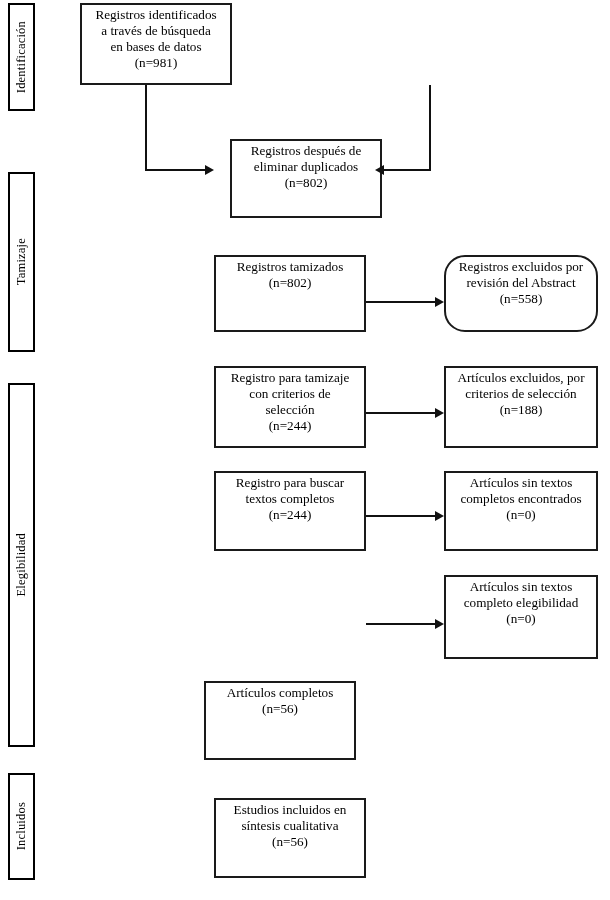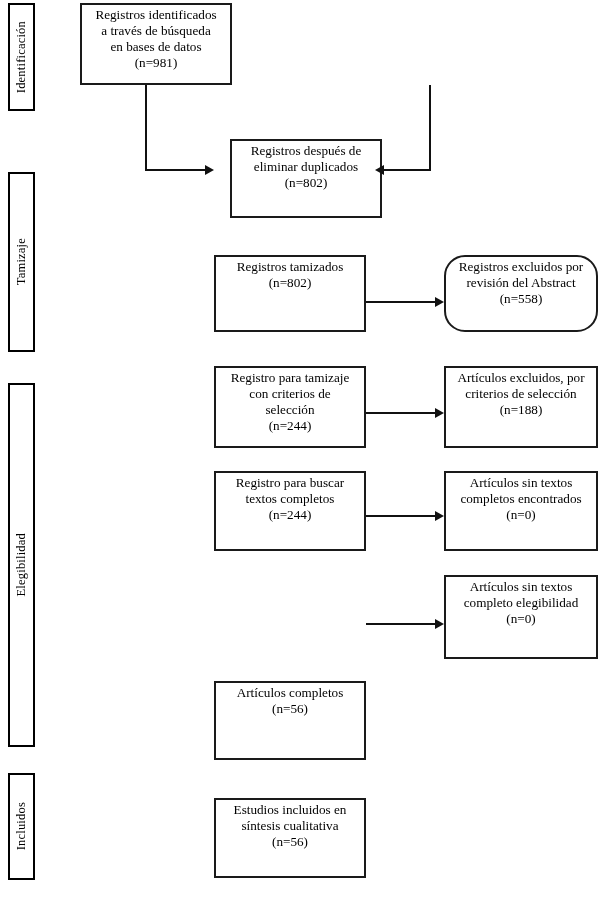--- a/index.html
+++ b/index.html
@@ -129,21 +129,21 @@
 
   <div class="nodebox" style="left:444px;top:575px;width:154px;height:84px;">
     <span class="ln">Artículos sin textos</span>
     <span class="ln">completo elegibilidad</span>
     <span class="ln">(n=0)</span>
   </div>
 
   <div class="conn h" style="left:366px;top:623px;width:69px;"></div>
   <div class="arrowhead right" style="left:435px;top:619px;"></div>
 
-  <div class="nodebox" style="left:214px;top:681px;width:152px;height:79px;">
+  <div class="nodebox" style="left:204px;top:681px;width:152px;height:79px;">
     <span class="ln">Artículos completos</span>
     <span class="ln">(n=56)</span>
   </div>
 
   <div class="nodebox" style="left:214px;top:798px;width:152px;height:80px;">
     <span class="ln">Estudios incluidos en</span>
     <span class="ln">síntesis cualitativa</span>
     <span class="ln">(n=56)</span>
   </div>
 

